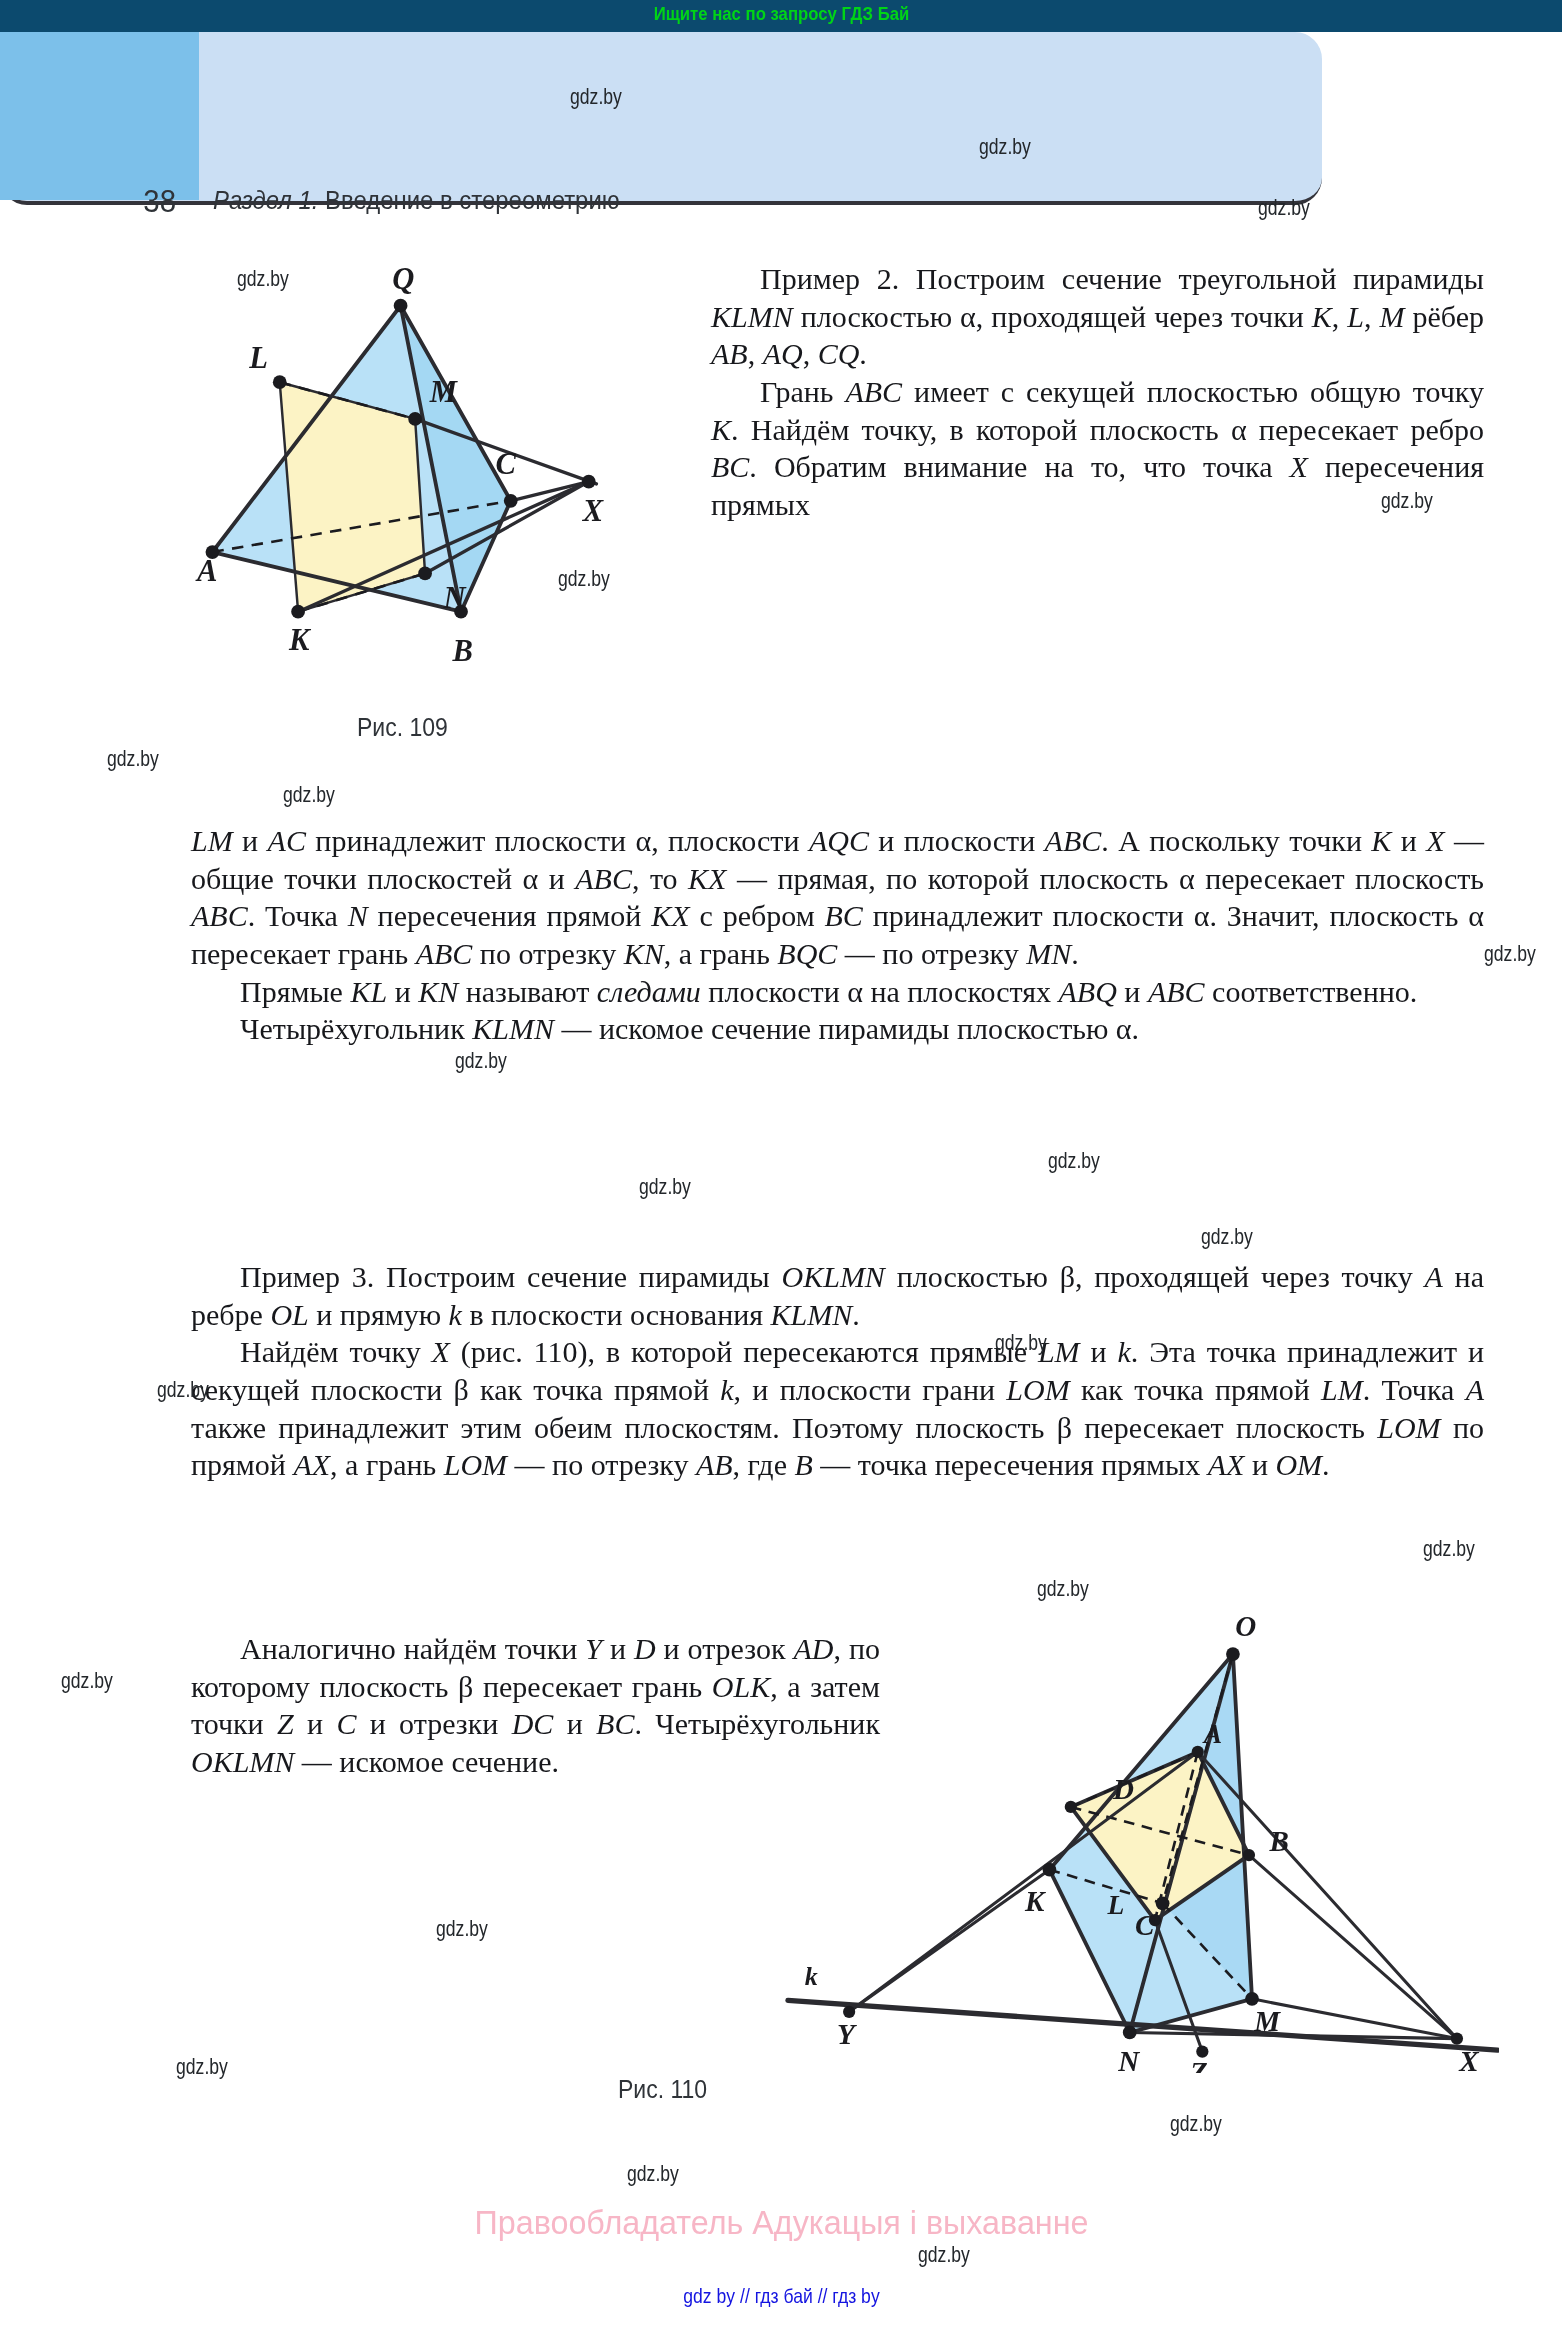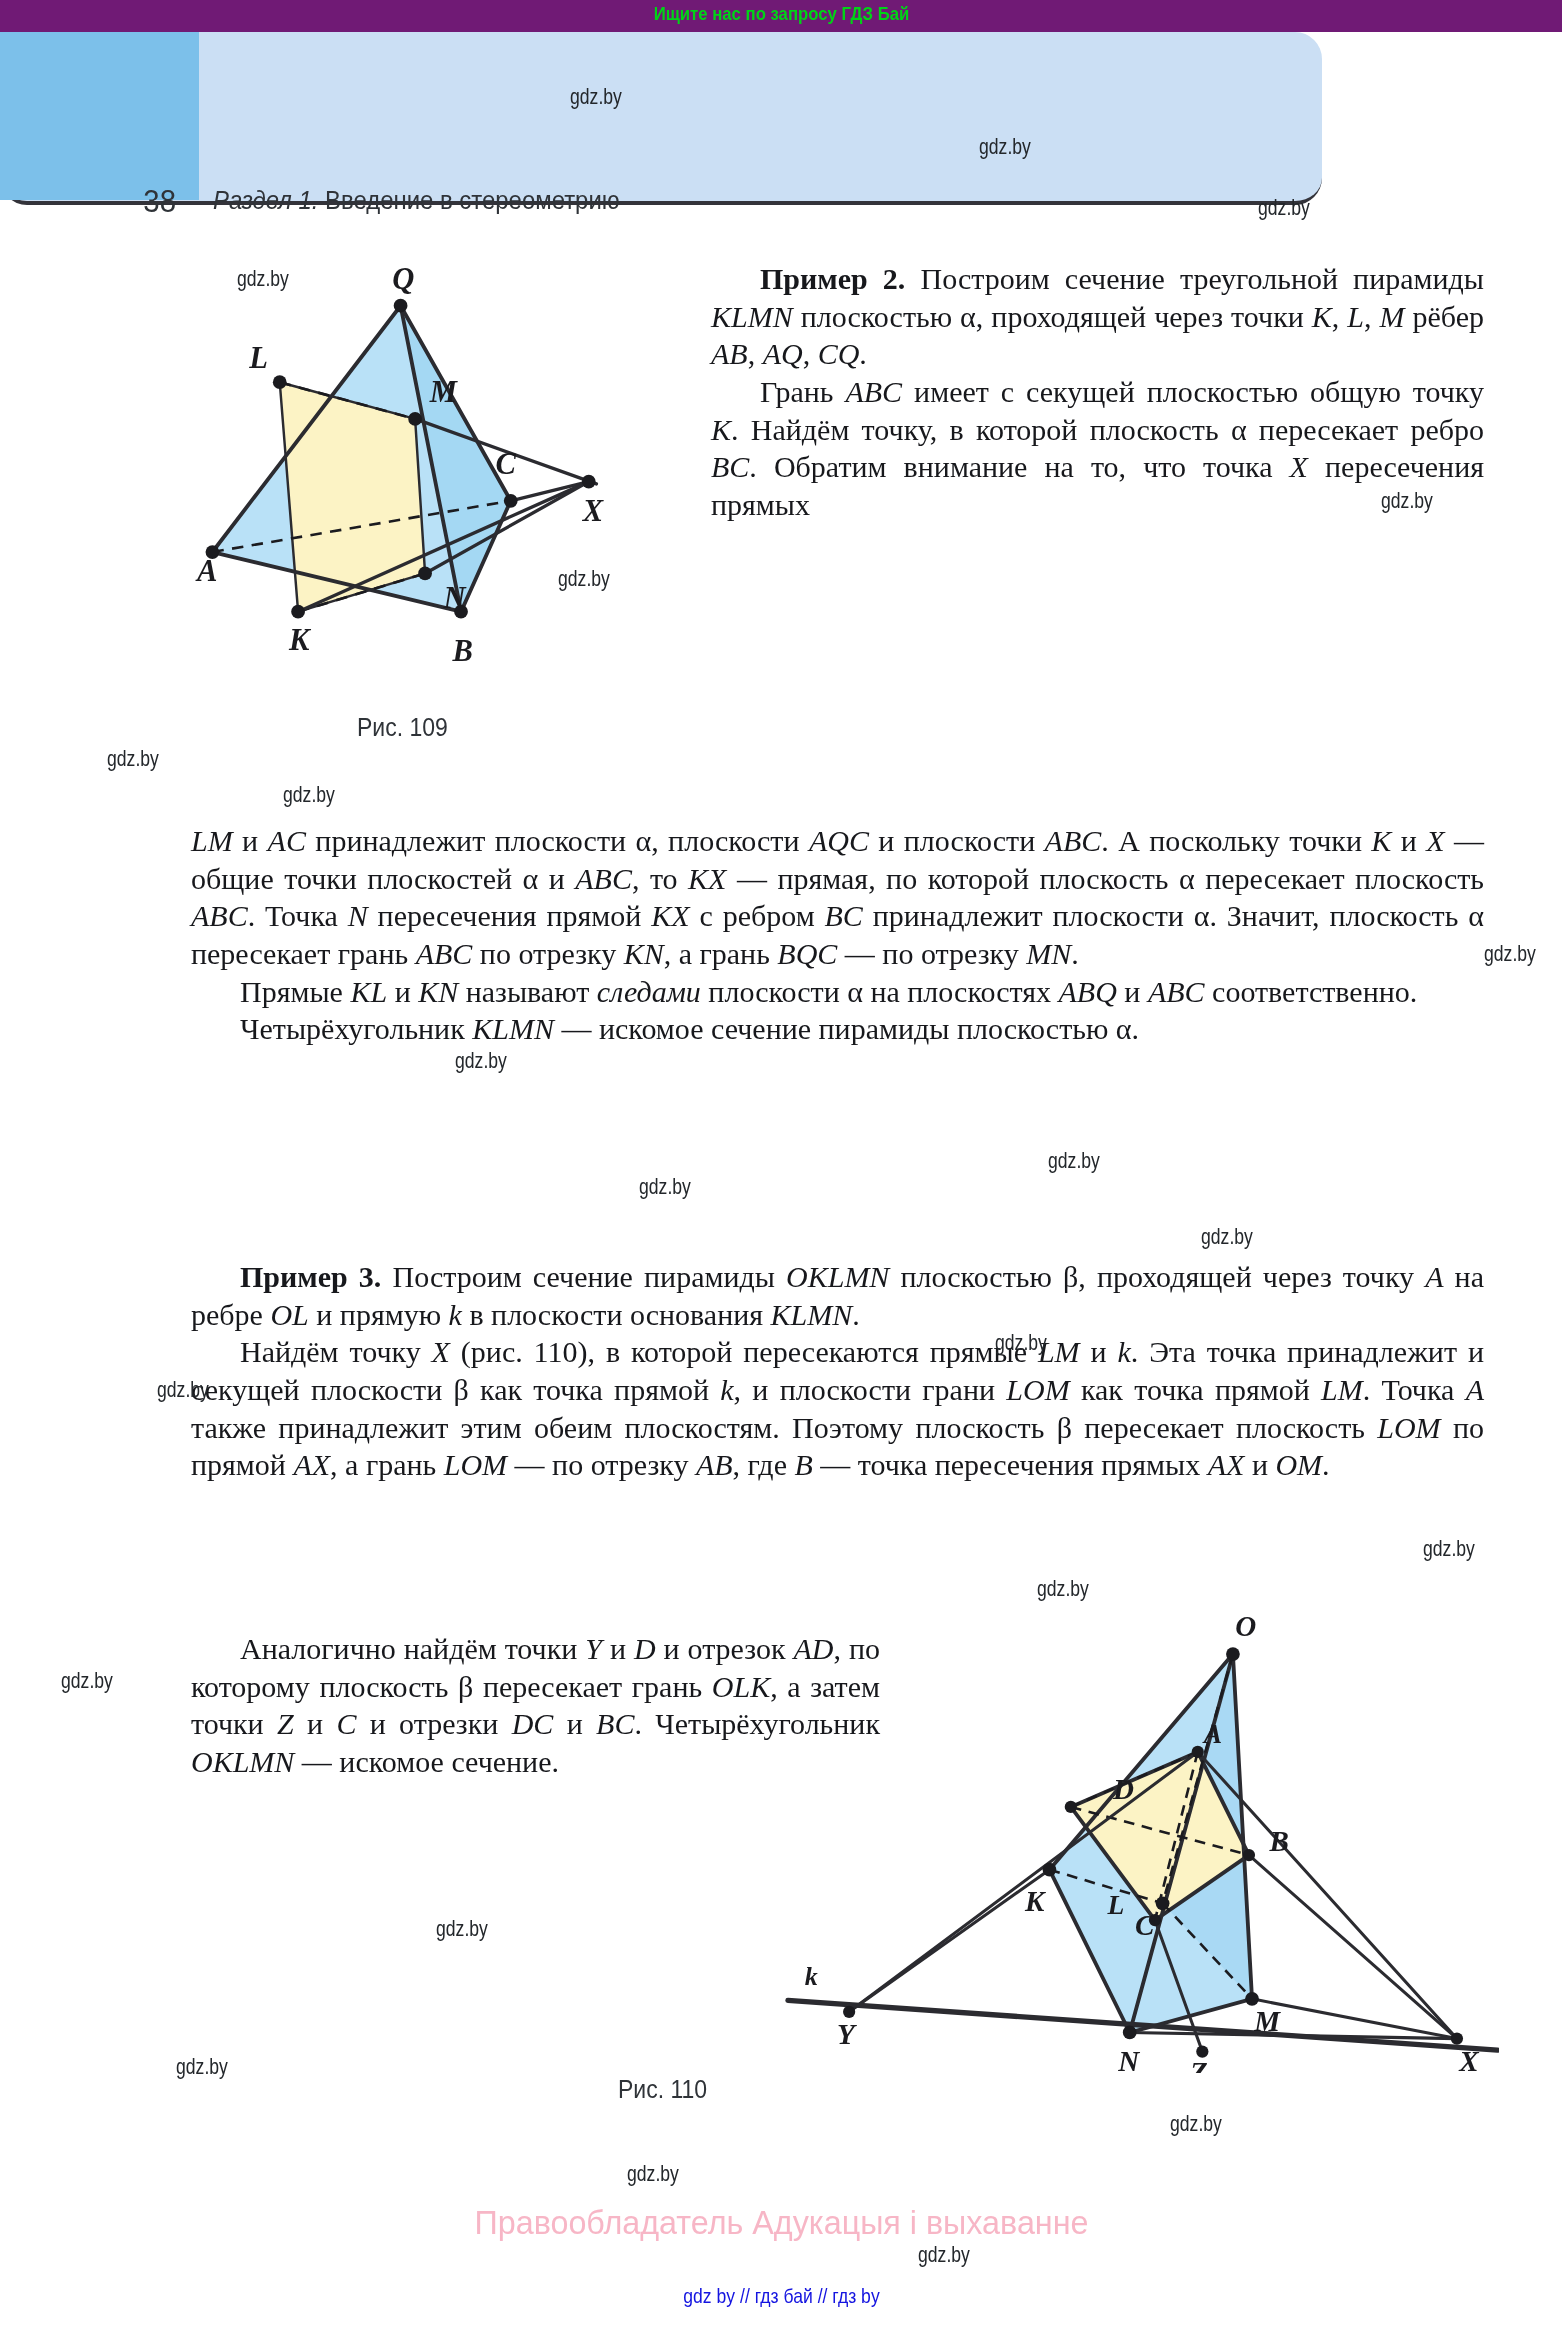--- a/index.html
+++ b/index.html
@@ -6,21 +6,21 @@
   body{
     width:1563px;height:2330px;
     background:#ffffff;
     font-family:"Liberation Serif", serif;
     position:relative;
     overflow:hidden;
   }
   
   .promo-strip{
     position:absolute;left:0;top:0;width:1563px;height:32px;
-    background:#701a75;
+    background:#0c4a6e;
   }
   .promo-text{
     position:absolute;left:0;top:3.1px;width:1563px;
     text-align:center;
     color:#00d417;
     font-family:"Liberation Sans", sans-serif;
     font-size:19px;font-weight:700;letter-spacing:0px;
     transform:scaleX(0.88);
   }
   
@@ -77,21 +77,21 @@
     font-size:30px;
     line-height:1.255;
     text-align:justify;
     text-justify:inter-word;
     color:#17181c;
     font-family:"Liberation Serif", serif;
     text-indent:49px;
   }
   p.tx.noind{text-indent:0;}
   p.tx i{font-style:italic;}
-  p.tx b{font-weight:700;}
+  p.tx b{font-weight:400;}
   
   .fig-caption{
     position:absolute;
     font-family:"Liberation Sans", sans-serif;
     font-size:25px;color:#2f3338;
     transform:scaleX(0.92);transform-origin:left center;
     white-space:nowrap;
   }
   
   .fig{position:absolute;}

